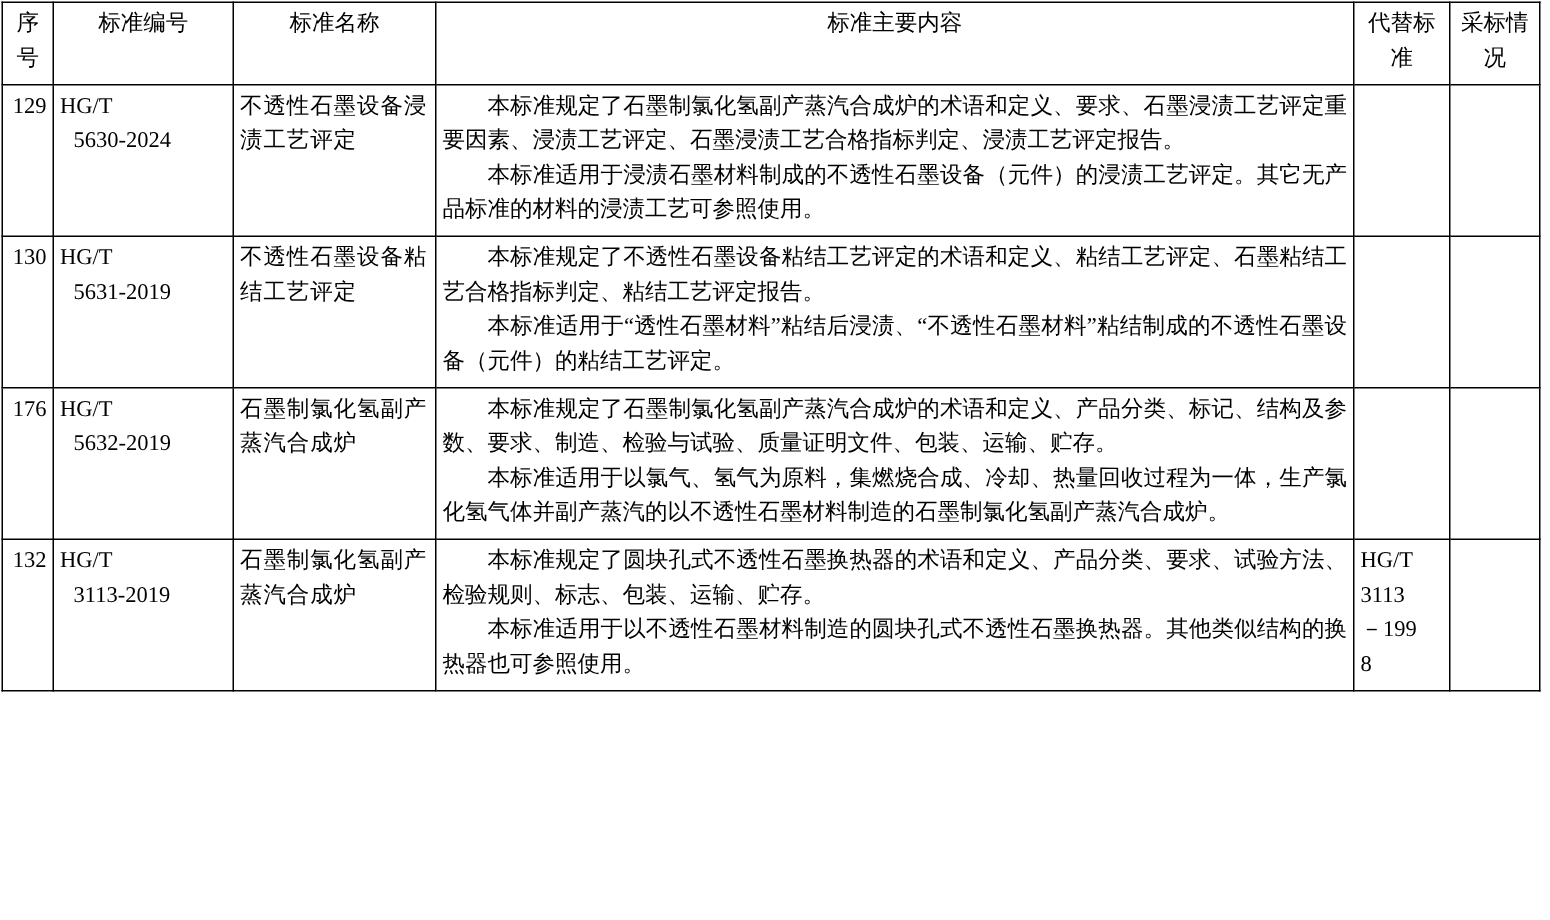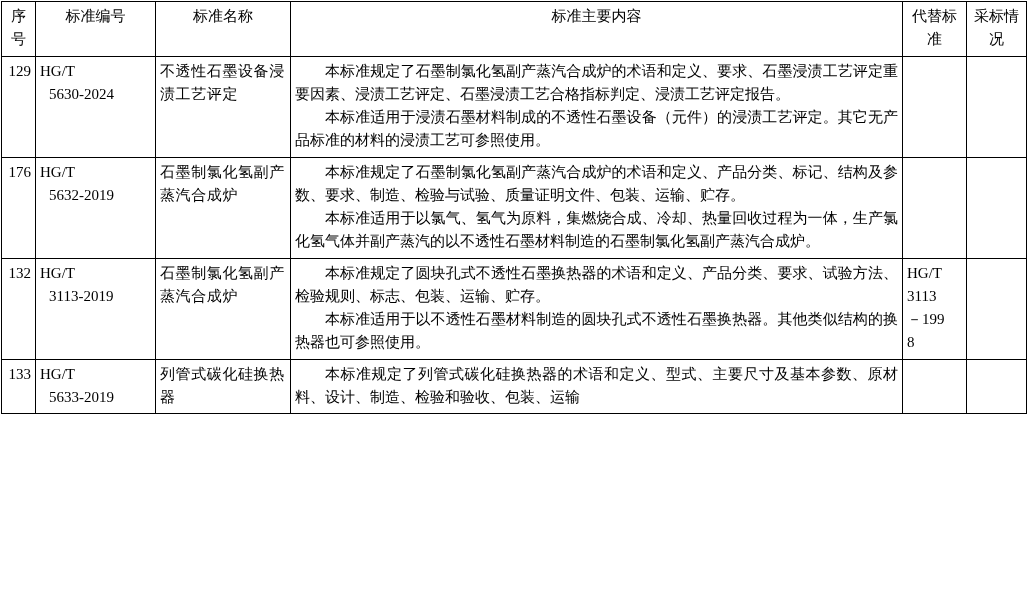--- a/index.html
+++ b/index.html
@@ -111,20 +111,34 @@
       </td>
       <td class="name">不透性石墨设备浸渍工艺评定</td>
       <td class="content">
         <p>本标准规定了石墨制氯化氢副产蒸汽合成炉的术语和定义、要求、石墨浸渍工艺评定重要因素、浸渍工艺评定、石墨浸渍工艺合格指标判定、浸渍工艺评定报告。</p>
         <p>本标准适用于浸渍石墨材料制成的不透性石墨设备（元件）的浸渍工艺评定。其它无产品标准的材料的浸渍工艺可参照使用。</p>
       </td>
       <td class="replace"></td>
       <td class="adopt"></td>
     </tr>
 
+    <tr>
+      <td class="seq">130</td>
+      <td class="code">
+        <span>HG/T</span>
+        <span class="line2">5631-2019</span>
+      </td>
+      <td class="name">不透性石墨设备粘结工艺评定</td>
+      <td class="content">
+        <p>本标准规定了不透性石墨设备粘结工艺评定的术语和定义、粘结工艺评定、石墨粘结工艺合格指标判定、粘结工艺评定报告。</p>
+        <p>本标准适用于“透性石墨材料”粘结后浸渍、“不透性石墨材料”粘结制成的不透性石墨设备（元件）的粘结工艺评定。</p>
+      </td>
+      <td class="replace"></td>
+      <td class="adopt"></td>
+    </tr>
 
     <tr>
       <td class="seq">176</td>
       <td class="code">
         <span>HG/T</span>
         <span class="line2">5632-2019</span>
       </td>
       <td class="name">石墨制氯化氢副产蒸汽合成炉</td>
       <td class="content">
         <p>本标准规定了石墨制氯化氢副产蒸汽合成炉的术语和定义、产品分类、标记、结构及参数、要求、制造、检验与试验、质量证明文件、包装、运输、贮存。</p>
@@ -147,28 +161,15 @@
       </td>
       <td class="replace">
         <span>HG/T</span>
         <span>3113</span>
         <span>－199</span>
         <span>8</span>
       </td>
       <td class="adopt"></td>
     </tr>
 
-    <tr>
-      <td class="seq">133</td>
-      <td class="code">
-        <span>HG/T</span>
-        <span class="line2">5633-2019</span>
-      </td>
-      <td class="name">列管式碳化硅换热器</td>
-      <td class="content">
-        <p>本标准规定了列管式碳化硅换热器的术语和定义、型式、主要尺寸及基本参数、原材料、设计、制造、检验和验收、包装、运输</p>
-      </td>
-      <td class="replace"></td>
-      <td class="adopt"></td>
-    </tr>
 
   </tbody>
 </table>
 
 </body></html>

